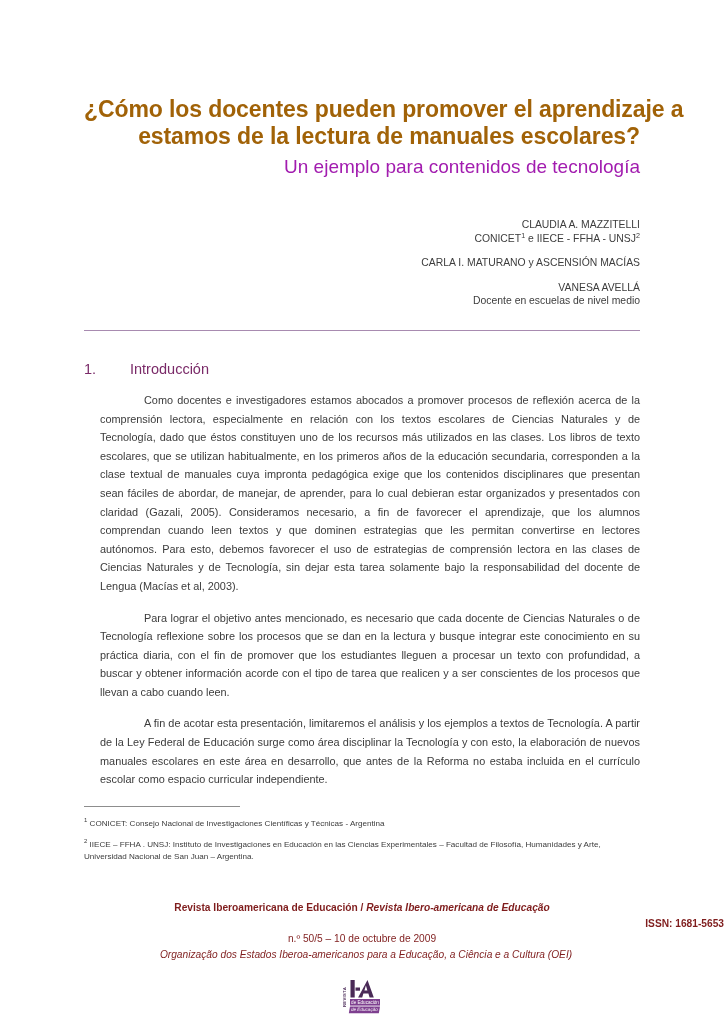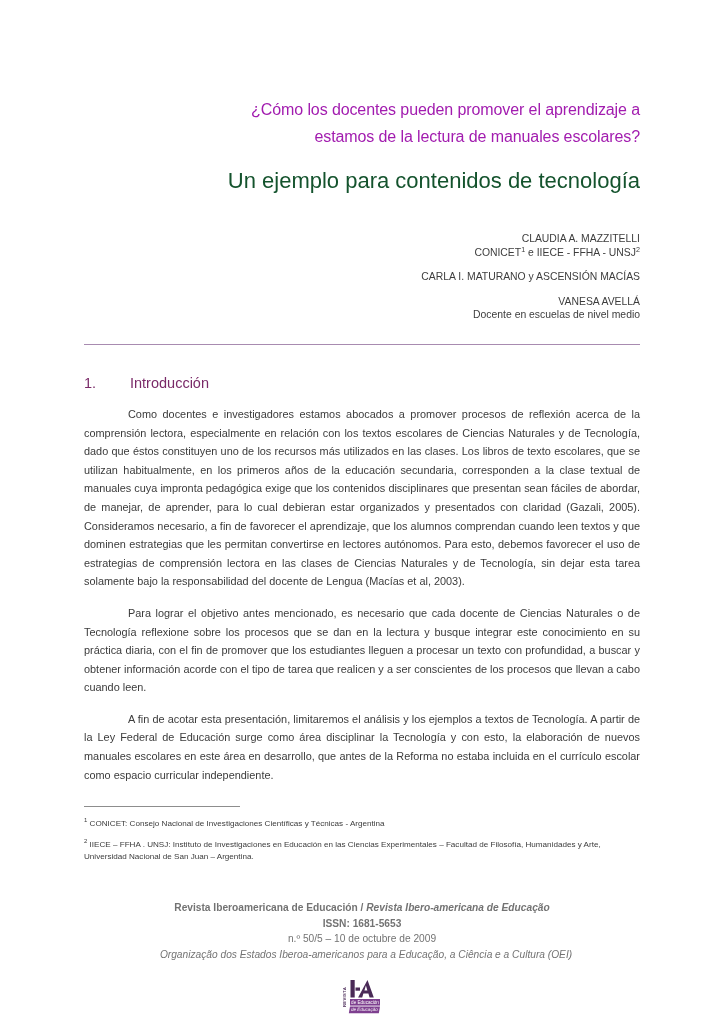--- a/index.html
+++ b/index.html
@@ -25,33 +25,33 @@
     box-sizing: border-box;
     padding: 0 84px;
   }
 
   
   .title-block {
     padding-top: 96px;
     text-align: right;
   }
   .title-line {
-    color: #a21caf;
-    font-size: 16px;
+    color: #a16207;
+    font-size: 23px;
     line-height: 27px;
-    font-weight: 400;
+    font-weight: 700;
     letter-spacing: -0.1px;
     white-space: nowrap;
   }
   .subtitle-line {
-    color: #14532d;
-    font-size: 22px;
+    color: #a21caf;
+    font-size: 19px;
     line-height: 26px;
     font-weight: 400;
-    margin-top: 18px;
+    margin-top: 4px;
     white-space: nowrap;
   }
 
   
   .authors {
     margin-top: 38px;
     text-align: right;
     color: #3d3d3d;
     font-size: 10.4px;
     line-height: 13.6px;
@@ -79,21 +79,21 @@
     margin-top: 28px;
     color: #7a2a68;
     font-size: 14.5px;
     line-height: 20px;
     display: flex;
   }
   .section-num { width: 46px; flex: 0 0 46px; }
   .section-title { flex: 1 1 auto; }
 
   
-  .body-text { margin-top: 12px; }
+  .body-text { margin-top: 12px; margin-left: 16px; }
   .body-text p {
     margin: 0 0 13px 0;
     font-size: 10.9px;
     line-height: 18.6px;
     text-align: justify;
     text-indent: 44px;
     color: #3b3b3b;
     hyphens: none;
   }
   .body-text p:last-child { margin-bottom: 0; }
@@ -121,31 +121,32 @@
   .footnote:last-child { margin-bottom: 0; }
   .footnote sup { font-size: 6px; }
 
   
   .footer {
     position: absolute;
     left: 0;
     right: 0;
     top: 900px;
     text-align: center;
-    color: #737373;
+    color: #7f1d1d;
   }
   .footer-line { line-height: 15.5px; }
   .f-journal {
     font-size: 10.2px;
     font-weight: bold;
   }
   .f-journal .pt { font-style: italic; }
   .f-issn {
     font-size: 10.2px;
     font-weight: bold;
+    text-align: right;
   }
   .f-issue { font-size: 10.2px; }
   .f-org-es { font-size: 10.4px; }
   .f-org-pt {
     font-size: 10.2px;
     font-style: italic;
     margin-left: 8px;
   }
 
   

